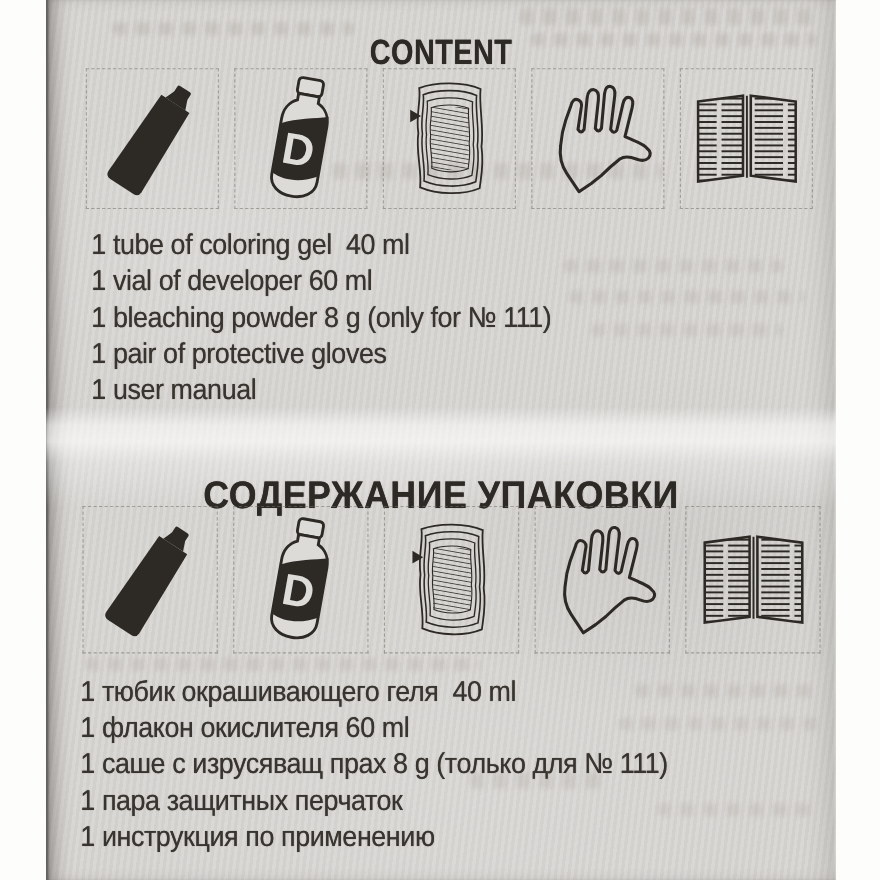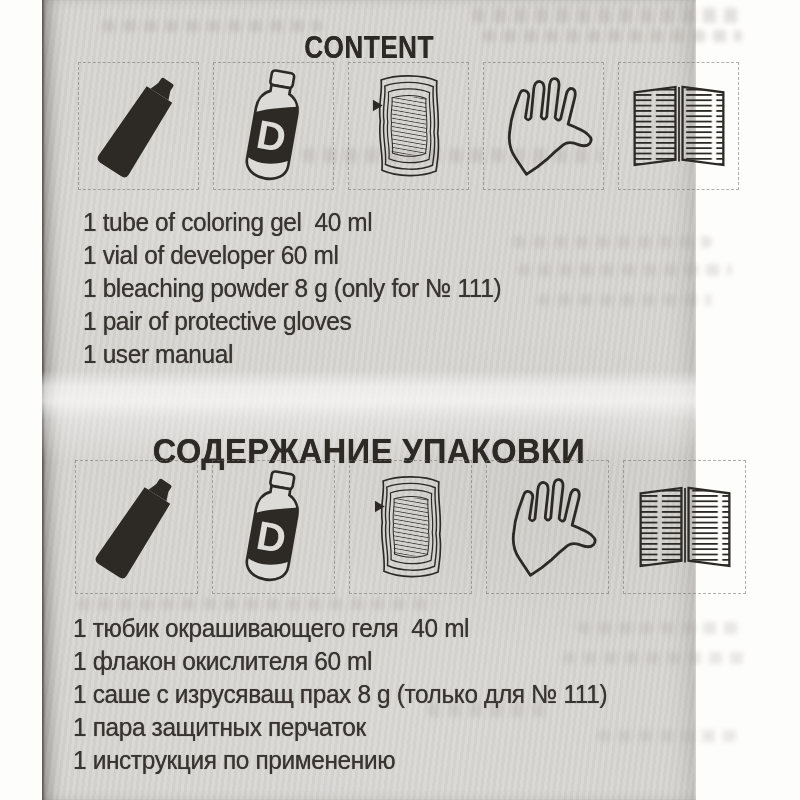--- a/index.html
+++ b/index.html
@@ -6,21 +6,21 @@
   body{
     width:800px;height:800px;overflow:hidden;
     background:#fdfdfc;
     font-family:"Liberation Sans", sans-serif;
     position:relative;
   }
   .stage{position:absolute;inset:0;}
 
   
   .paper{
-    position:absolute;top:0;bottom:0;left:42px;width:654px;
+    position:absolute;top:0;bottom:0;left:42px;width:718px;
     background-color:#d8d6d3;
     background-image:
       radial-gradient(ellipse 300px 220px at 22% 28%, rgba(255,255,255,.10), transparent 60%),
       radial-gradient(ellipse 380px 260px at 78% 62%, rgba(0,0,0,.04), transparent 62%),
       radial-gradient(ellipse 500px 300px at 50% 90%, rgba(255,255,255,.06), transparent 65%),
       repeating-linear-gradient(97deg, rgba(255,255,255,.045) 0 3px, rgba(0,0,0,.028) 3px 6px);
     box-shadow:
       inset 16px 0 16px -10px rgba(70,66,62,.55),
       inset 3px 0 2px -1px rgba(60,57,53,.65),
       inset -20px 0 22px -14px rgba(110,105,100,.30),

